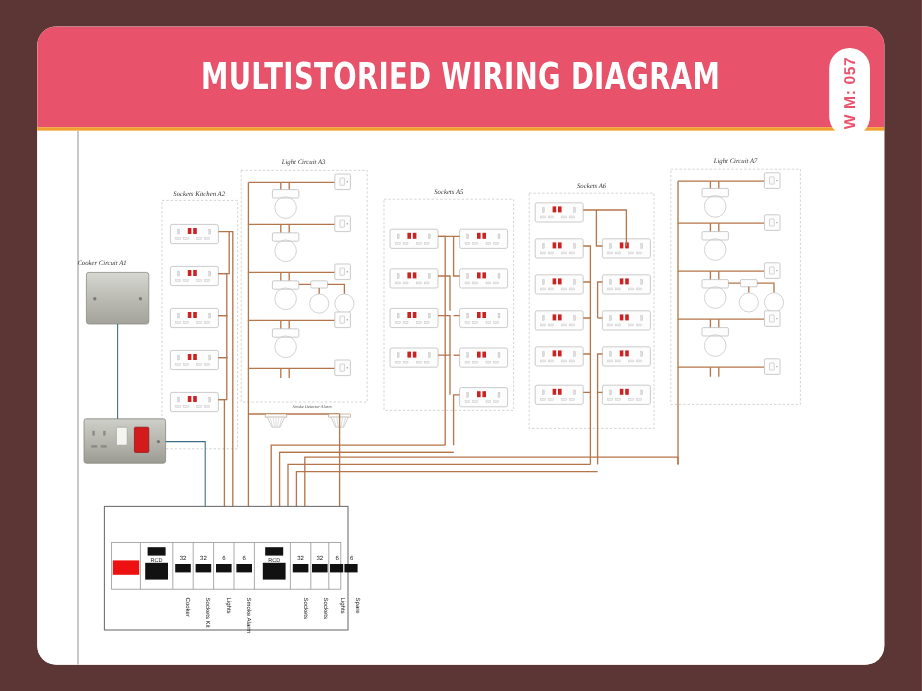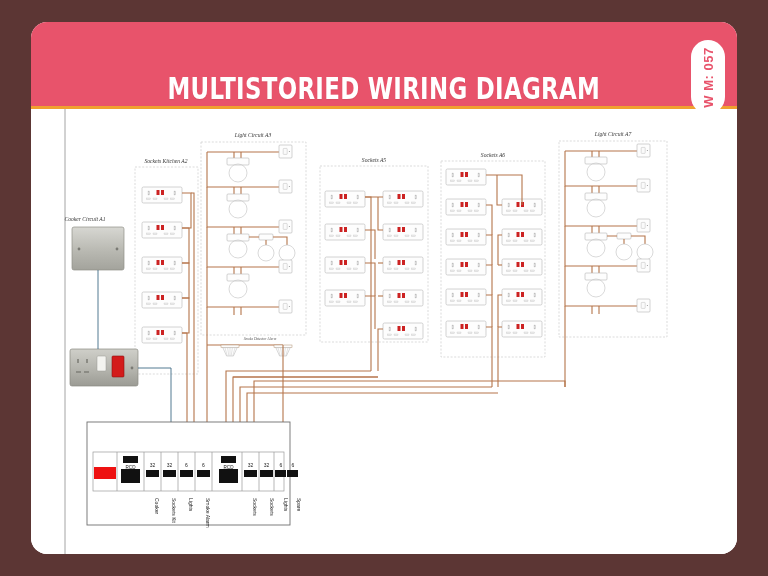--- a/index.html
+++ b/index.html
@@ -23,21 +23,21 @@
     border-radius: 16px;
     overflow: hidden;
   }
   
   #header {
     position: absolute;
     left: 0; top: 0;
     width: 706px; height: 84px;
     background: #e8536b;
     display: flex;
-    align-items: flex-end;
+    align-items: center;
     justify-content: center;
   }
   #header-underline {
     position: absolute;
     left: 0; top: 84px;
     width: 706px; height: 3px;
     background: #f0a030;
   }
   #title {
     color: #ffffff;

